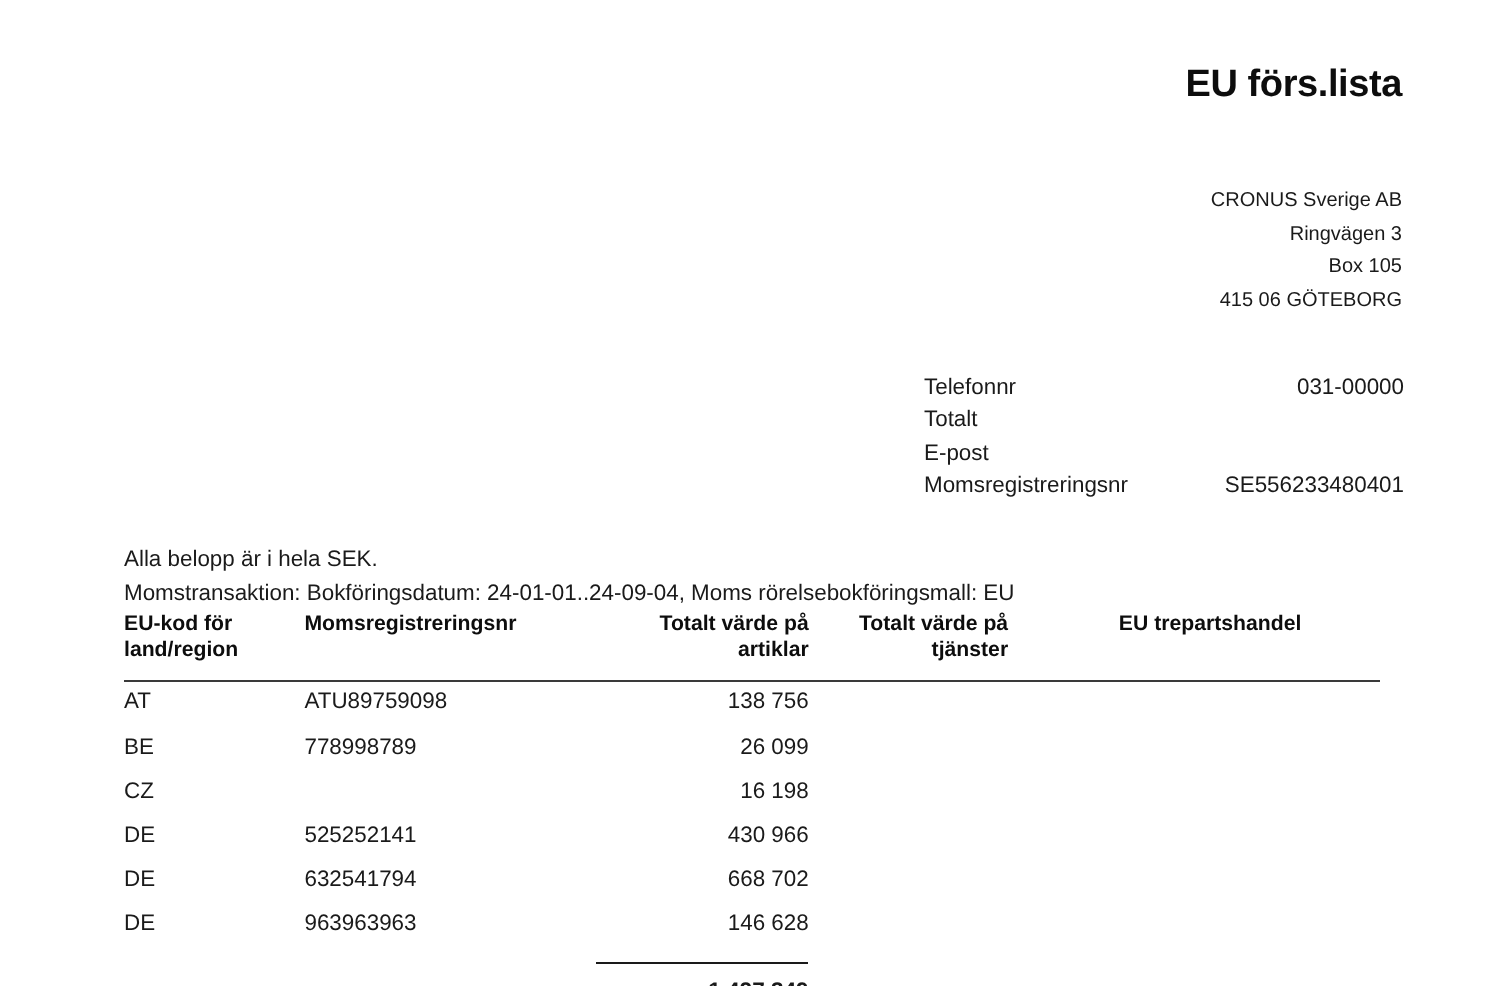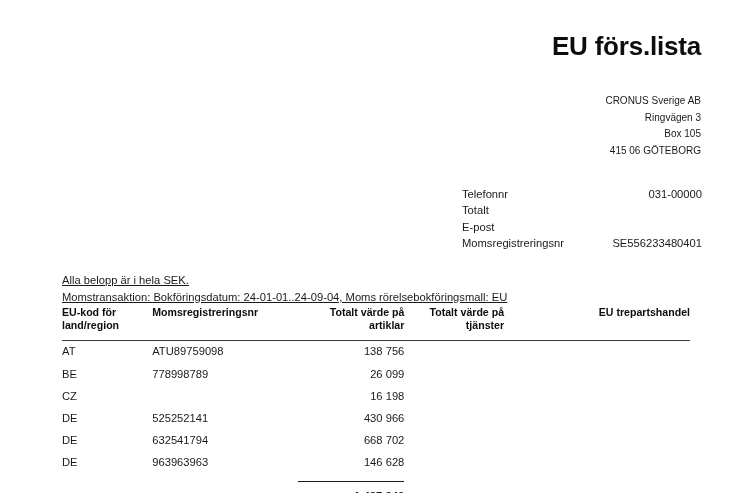--- a/index.html
+++ b/index.html
@@ -24,21 +24,21 @@
 
   
   .doc-header {
     position: absolute;
     top: 32px;
     right: 55px;
     width: 420px;
     text-align: right;
   }
   .doc-title {
-    font-size: 26px;
+    font-size: 19px;
     font-weight: bold;
     letter-spacing: -0.2px;
     line-height: 1.15;
     color: #0d0d0d;
   }
   .doc-page-no {
     margin-top: 7px;
     font-size: 11px;
     color: #1a1a1a;
   }
@@ -82,21 +82,21 @@
   }
 
   
   .notes {
     position: absolute;
     top: 272px;
     left: 62px;
     font-size: 11.2px;
     line-height: 16.5px;
   }
-  .note-line { white-space: nowrap; text-decoration: underline; }
+  .note-line { white-space: nowrap; }
 
   
   .report-table {
     position: absolute;
     top: 306px;
     left: 62px;
     width: 628px;
     border-collapse: collapse;
     font-size: 11.2px;
   }
@@ -112,21 +112,21 @@
   .report-table td {
     padding: 4.6px 0 4.6px 0;
     color: #1a1a1a;
     vertical-align: top;
     line-height: 13px;
   }
   .col-code     { width: 92px;  text-align: left; }
   .col-vatno    { width: 148px; text-align: left; }
   .col-items    { width: 110px; text-align: right; }
   .col-services { width: 103px; text-align: right; }
-  .col-tri      { width: 175px; text-align: right; padding-left: 16px !important; }
+  .col-tri      { width: 175px; text-align: center; padding-left: 16px !important; }
 
   th.col-items, th.col-services { padding-right: 0; }
   th.col-tri { padding-left: 16px; }
 
   
   .total-row td {
     padding-top: 2px;
     padding-bottom: 0;
   }
   .total-rule {

